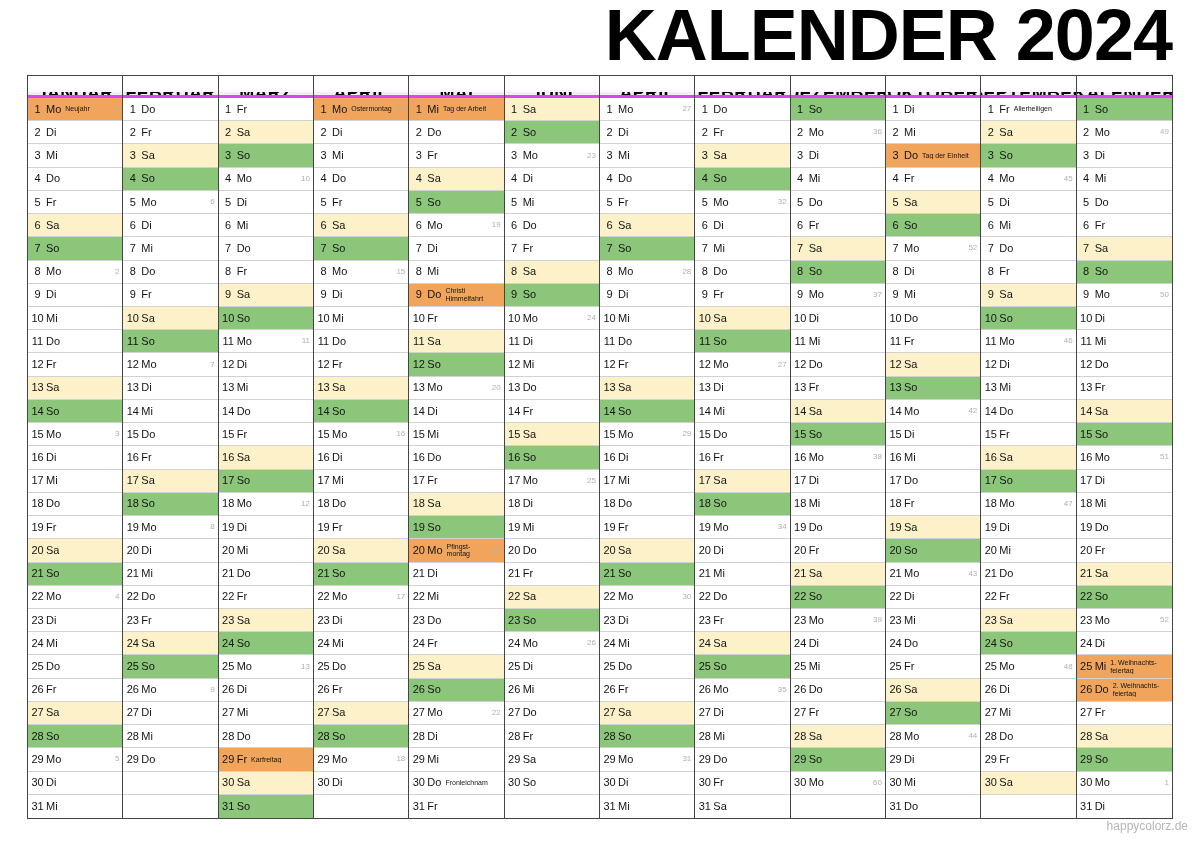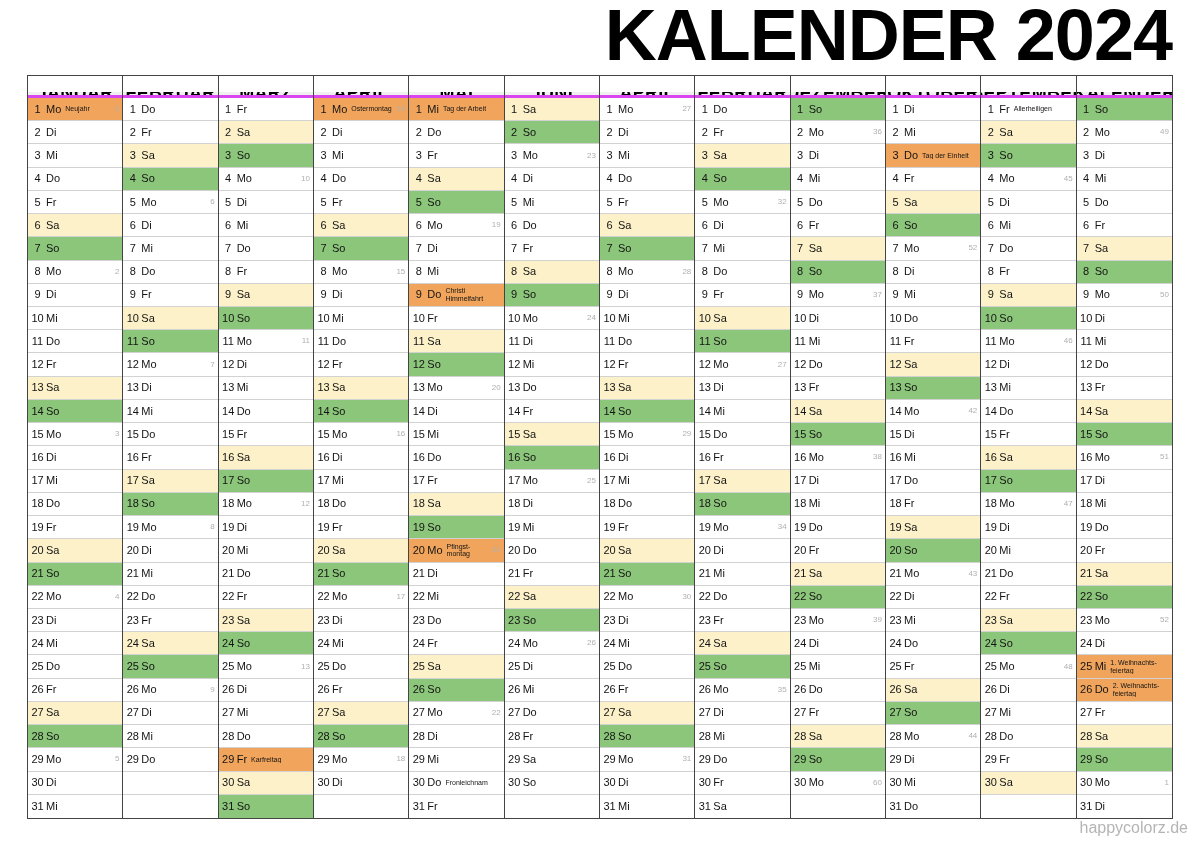--- a/index.html
+++ b/index.html
@@ -46,21 +46,21 @@
   }
   .week-number{
     margin-left:auto;flex:none;
     font-size:8px;line-height:8px;color:#B0B0B0;padding-right:1px;
   }
   .hol{background:var(--hol,#F1A55C);}
   .sat{background:var(--sat,#FCF1C9);}
   .sun{background:var(--sun,#8CC67A);}
   .watermark{
     position:absolute;top:819px;right:12px;
-    font-size:16px;color:#B5B5B5;
+    font-size:12px;color:#B5B5B5;
   }
 </style>
 </head>
 <body>
 
 <h1 class="title">KALENDER 2024</h1>
 
 <div id="calendar">
     <div class="month">
       <div class="month-header">JANUAR</div>

